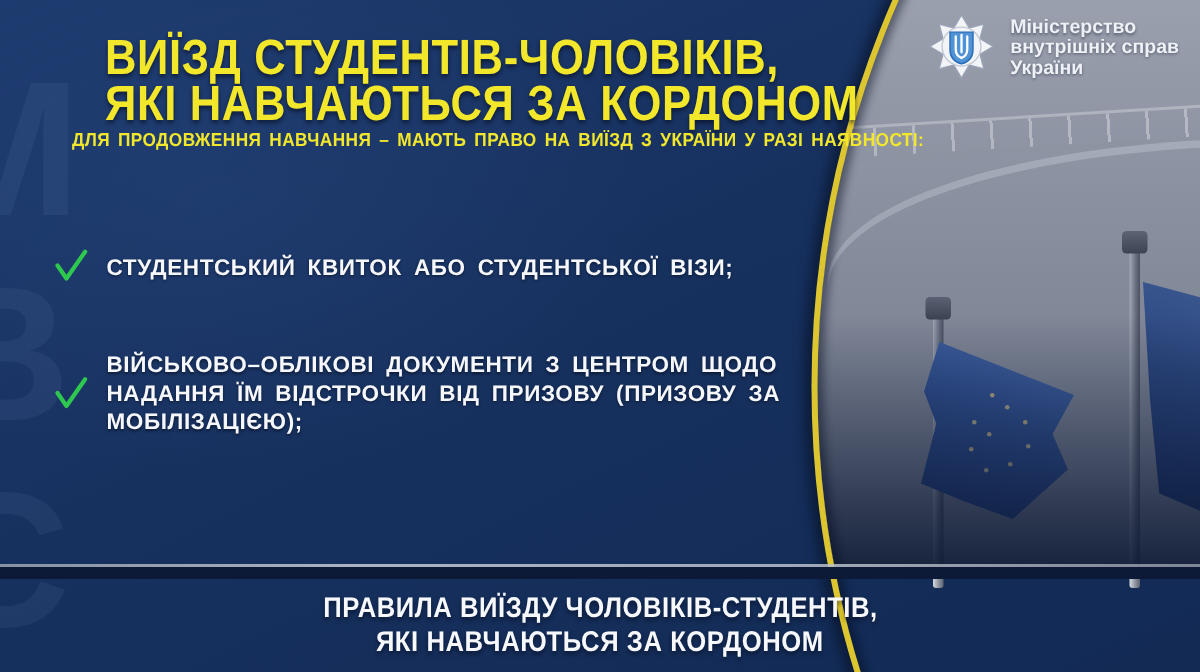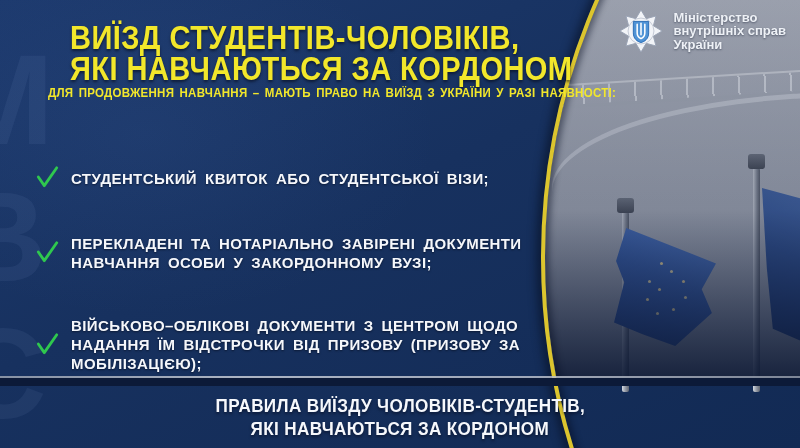--- a/index.html
+++ b/index.html
@@ -176,26 +176,20 @@
     <li>
       <svg class="check-icon" viewBox="0 0 24 24">
         <path d="M4 12 L9.5 20 L21 3.5" fill="none" stroke="#2fc84e" stroke-width="2.6" stroke-linecap="round" stroke-linejoin="round"></path>
       </svg>
       <span class="item-text">СТУДЕНТСЬКИЙ КВИТОК АБО СТУДЕНТСЬКОЇ ВІЗИ;</span>
     </li>
     <li>
       <svg class="check-icon" viewBox="0 0 24 24">
         <path d="M4 12 L9.5 20 L21 3.5" fill="none" stroke="#2fc84e" stroke-width="2.6" stroke-linecap="round" stroke-linejoin="round"></path>
       </svg>
-      <span class="item-text">ПЕРЕКЛАДЕНІ ТА НОТАРІАЛЬНО ЗАВІРЕНІ ДОКУМЕНТИ НАВЧАННЯ ОСОБИ У ЗАКОРДОННОМУ ВУЗІ;</span>
-    </li>
-    <li>
-      <svg class="check-icon" viewBox="0 0 24 24">
-        <path d="M4 12 L9.5 20 L21 3.5" fill="none" stroke="#2fc84e" stroke-width="2.6" stroke-linecap="round" stroke-linejoin="round"></path>
-      </svg>
       <span class="item-text">ВІЙСЬКОВО–ОБЛІКОВІ ДОКУМЕНТИ З ЦЕНТРОМ ЩОДО НАДАННЯ ЇМ ВІДСТРОЧКИ ВІД ПРИЗОВУ (ПРИЗОВУ ЗА МОБІЛІЗАЦІЄЮ);</span>
     </li>
   </ul>
 
   <div class="sep"></div>
   <div class="sep-gap"></div>
   <div class="footer">
     <div class="footer-line">ПРАВИЛА ВИЇЗДУ ЧОЛОВІКІВ-СТУДЕНТІВ,</div>
     <div class="footer-line">ЯКІ НАВЧАЮТЬСЯ ЗА КОРДОНОМ</div>
   </div>

